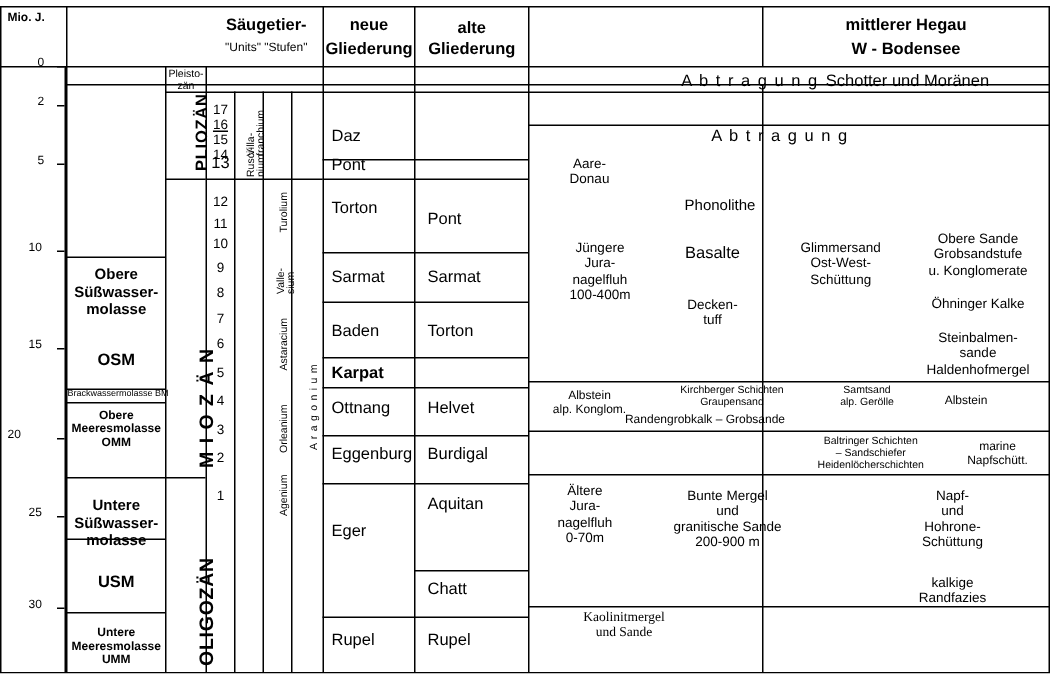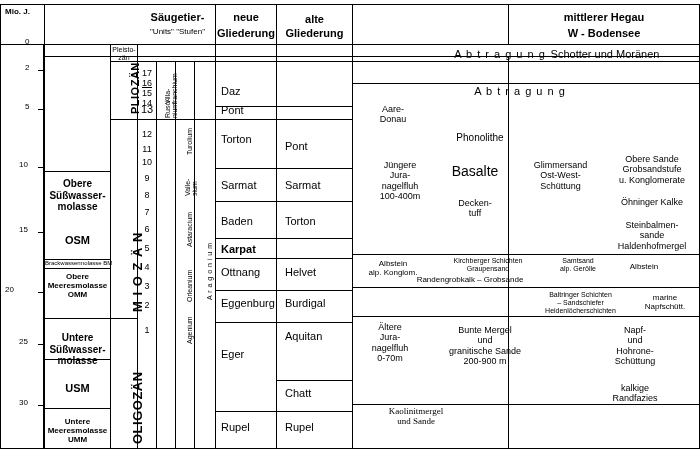--- a/index.html
+++ b/index.html
@@ -172,21 +172,21 @@
 
   <div class="ctr" style="left:360px;top:48px;width:280px;font-size:11px;letter-spacing:1px;">A b t r a g u n g</div>
   <div class="ctr" style="left:380px;top:85px;width:280px;font-size:11px;letter-spacing:1px;">A b t r a g u n g</div>
   <div class="ctr" style="left:363px;top:104px;width:60px;font-size:9px;">Aare-
 Donau</div>
   <div class="ctr" style="left:430px;top:132px;width:100px;font-size:10px;text-align:center;">Phonolithe</div>
   <div class="ctr" style="left:360px;top:160px;width:80px;font-size:9px;">Jüngere
 Jura-
 nagelfluh
 100-400m</div>
-  <div class="ctr" style="left:440px;top:163px;width:70px;font-size:14px;">Basalte</div>
+  <div class="ctr" style="left:440px;top:163px;width:70px;font-size:11px;">Basalte</div>
   <div class="ctr" style="left:440px;top:198px;width:70px;font-size:9px;">Decken-
 tuff</div>
   <div class="ctr" style="left:358px;top:259px;width:70px;font-size:8px;">Albstein
 alp. Konglom.</div>
   <div class="ctr" style="left:428px;top:257px;width:120px;font-size:7px;">Kirchberger Schichten
 Graupensand</div>
   <div class="ctr" style="left:370px;top:275px;width:200px;font-size:8px;">Randengrobkalk – Grobsande</div>
   <div class="ctr" style="left:360px;top:322px;width:60px;font-size:9px;">Ältere
 Jura-
 nagelfluh

